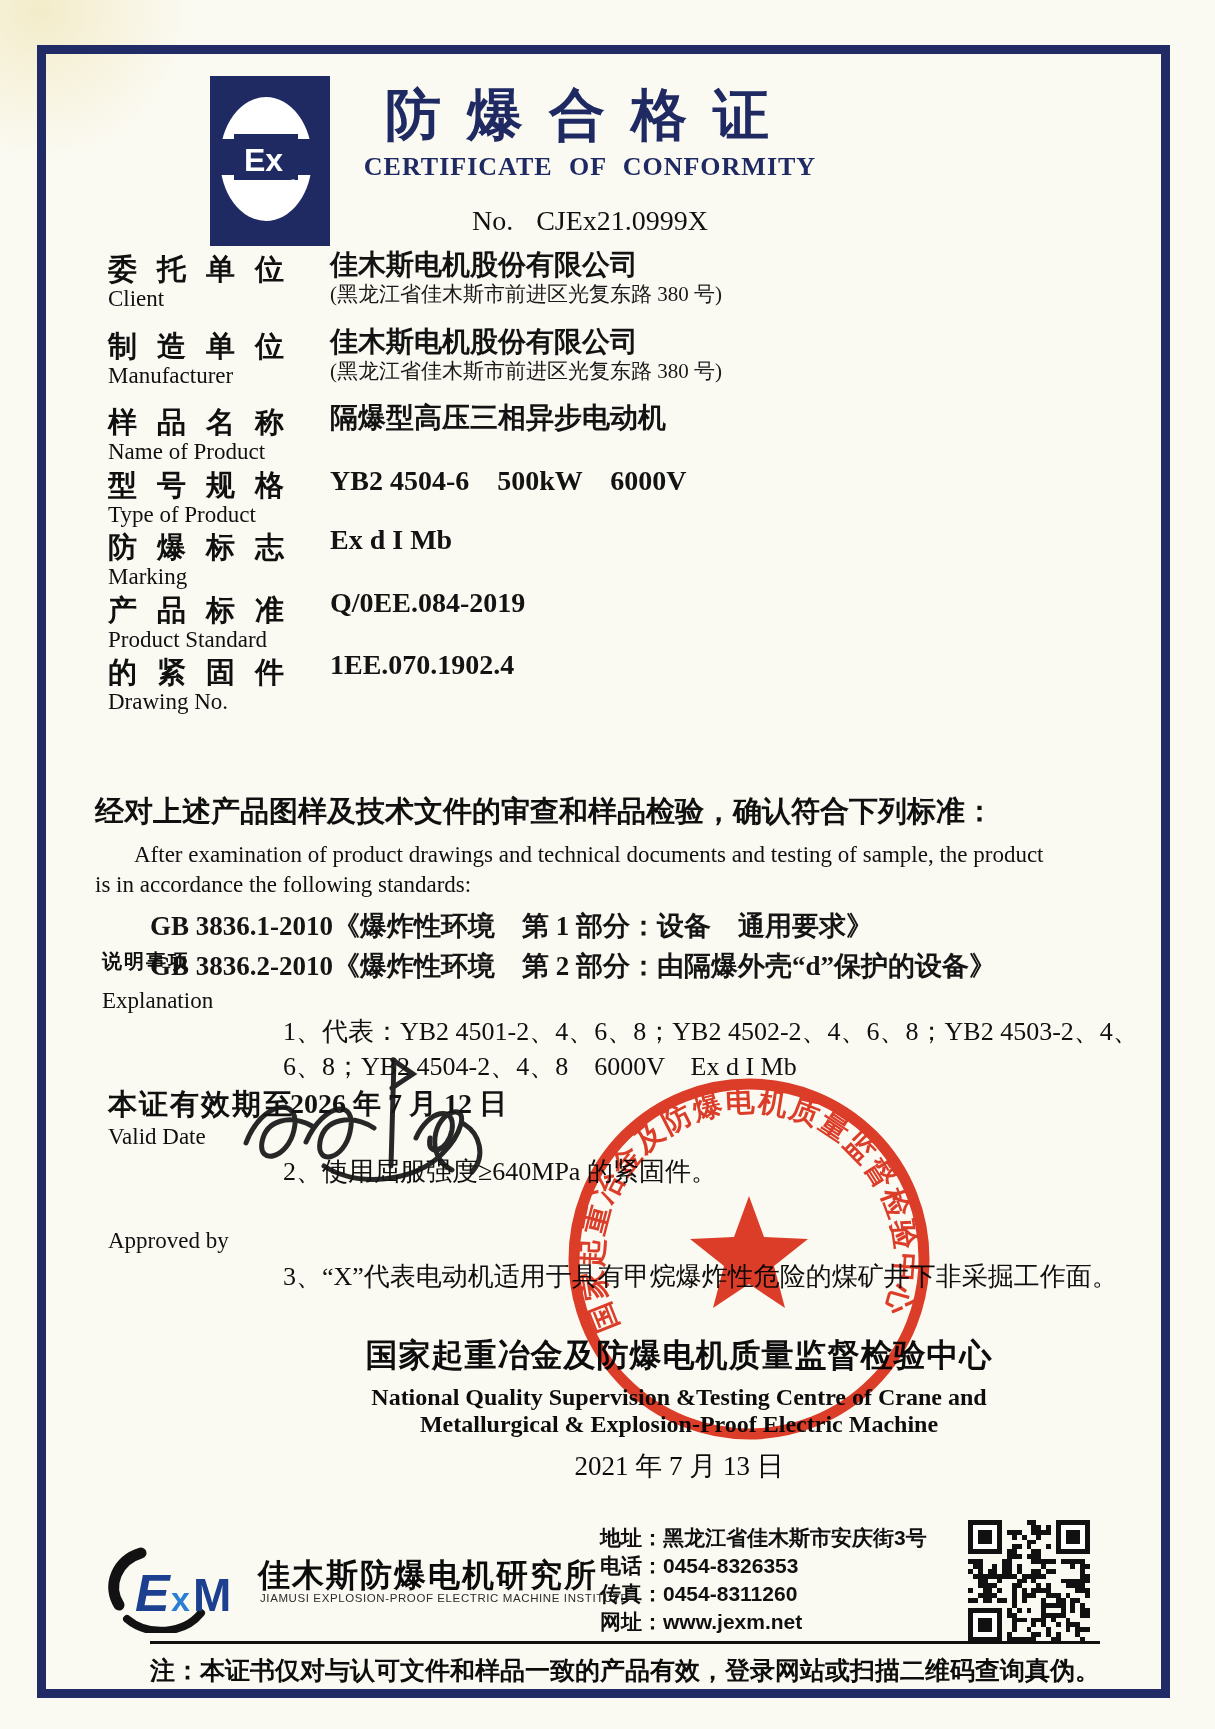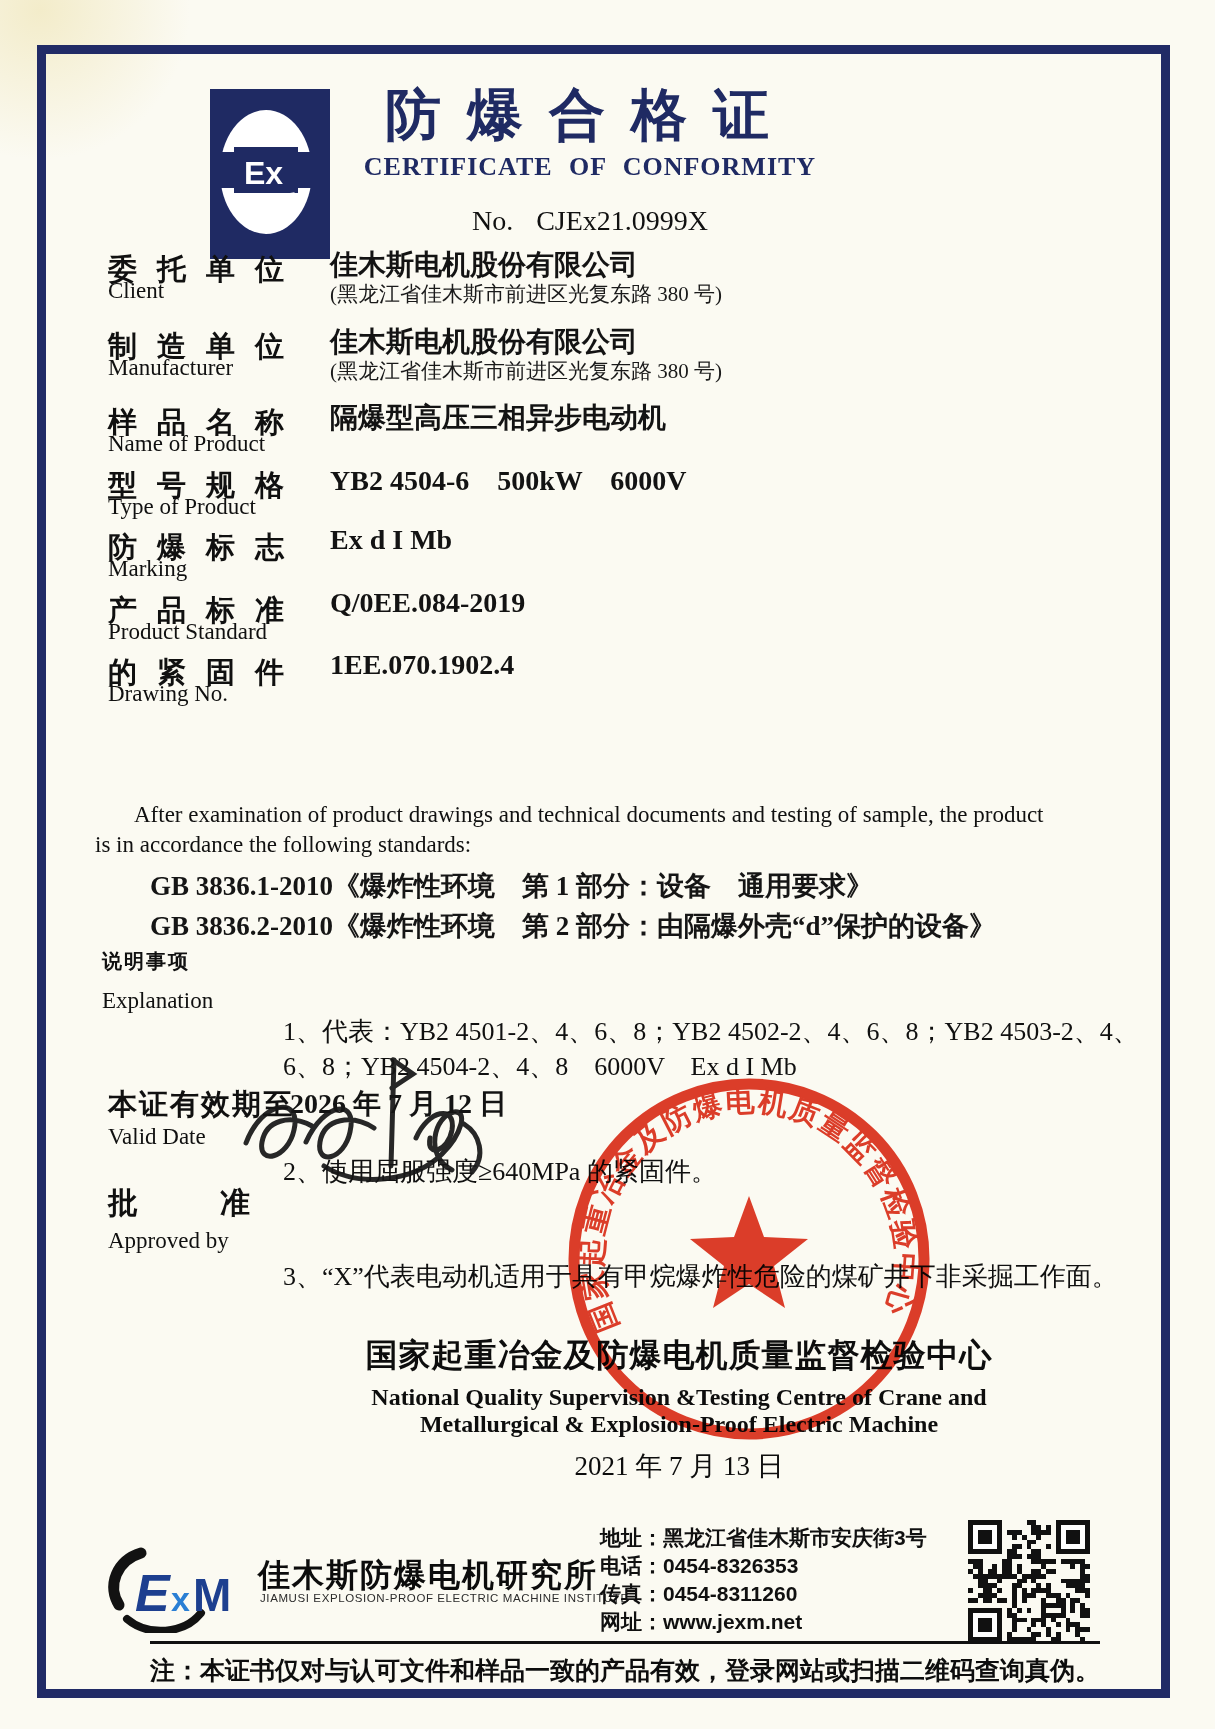--- a/index.html
+++ b/index.html
@@ -20,21 +20,21 @@
   .cert-no .num{margin-left:23px;}
   
   .cnlabel{font-family:"Liberation Sans","DejaVu Sans",sans-serif;font-weight:bold;color:#101010;
     font-size:29px;letter-spacing:20px;white-space:pre;}
   .enlabel{font-family:"Liberation Serif",serif;font-size:23px;color:#101010;}
   .val{font-family:"Liberation Serif",serif;font-weight:bold;font-size:28px;color:#131313;white-space:pre;}
   .note{font-family:"Liberation Serif",serif;font-size:21px;color:#1a1a1a;white-space:pre;}
   .row{position:absolute;left:108px;width:1020px;height:80px;}
   .row .v{position:absolute;left:222px;top:-4px;}
   .row .n{position:absolute;left:222px;top:30px;}
-  .row .e{position:absolute;left:0;top:28px;text-align:right;}
+  .row .e{position:absolute;left:0;top:36px;text-align:right;}
   
   .stmt-cn{font-family:"Liberation Sans","DejaVu Sans",sans-serif;font-weight:bold;font-size:29px;color:#101010;}
   .stmt-en{font-size:23px;line-height:30px;color:#101010;}
   .std{font-size:27px;font-weight:600;white-space:pre;}
   .expl-items{font-size:26px;line-height:35px;white-space:pre-wrap;color:#101010;}
   
   .org-cn{font-family:"Liberation Sans","DejaVu Sans",sans-serif;font-weight:bold;font-size:32px;letter-spacing:1px;color:#0d0d0d;text-align:center;}
   .org-en{font-weight:bold;font-size:24px;text-align:center;color:#0d0d0d;}
   .org-date{font-size:27px;text-align:center;color:#0d0d0d;}
   .seal{mix-blend-mode:multiply;opacity:.92;}
@@ -44,21 +44,21 @@
   .contact{font-family:"Liberation Sans","DejaVu Sans",sans-serif;font-weight:bold;font-size:21px;line-height:28px;color:#101010;}
   .rule{background:#101010;height:3px;}
   .bottom-note{font-family:"Liberation Sans","DejaVu Sans",sans-serif;font-weight:bold;font-size:25px;text-align:center;color:#0d0d0d;}
 </style>
 </head>
 <body>
 
 <div class="page">
   <div class="abs frame"></div>
 
-  <div class="abs" style="left:210px;top:89px;width:120px;height:216px;">
+  <div class="abs" style="left:210px;top:76px;width:120px;height:216px;">
     <svg width="120" height="170" viewBox="0 0 120 170">
       <rect width="120" height="170" fill="#1f2a63"></rect>
       <ellipse cx="56" cy="83" rx="46" ry="62" fill="#ffffff"></ellipse>
       <rect x="0" y="63" width="120" height="36" fill="#1f2a63"></rect>
       <rect x="24" y="58" width="64" height="46" fill="#1f2a63"></rect>
       <text x="34" y="95" fill="#ffffff" font-size="32" font-weight="bold" font-family="Liberation Sans, sans-serif">Ex</text>
       <path d="M 80 104 q 4 26 -22 28 l -8 0" stroke="#ffffff" stroke-width="9" fill="none"></path>
     </svg>
   </div>
 
@@ -100,39 +100,39 @@
     <div class="e enlabel">Product Standard</div>
     <div class="v val">Q/0EE.084-2019</div>
   </div>
   <div class="row" style="top:653px">
     <span class="cnlabel">的紧固件</span>
     <div class="e enlabel">Drawing No.</div>
     <div class="v val">1EE.070.1902.4</div>
   </div>
 
   <div class="abs" style="left:95px;top:792px;width:1040px;">
+    <div class="stmt-cn">经对上述产品图样及技术文件的审查和样品检验，确认符合下列标准：</div>
     <div class="stmt-en" style="margin-top:8px;margin-left:39px;">After examination of product drawings and technical documents and testing of sample, the product</div>
     <div class="stmt-en">is in accordance the following standards:</div>
     <div class="std" style="margin:8px 0 0 55px;">GB 3836.1-2010《爆炸性环境　第 1 部分：设备　通用要求》</div>
     <div class="std" style="margin:4px 0 0 55px;">GB 3836.2-2010《爆炸性环境　第 2 部分：由隔爆外壳“d”保护的设备》</div>
   </div>
 
   <div class="abs cnlabel" style="left:102px;top:948px;letter-spacing:2px;font-size:20px;">说明事项</div>
   <div class="abs enlabel" style="left:102px;top:988px;">Explanation</div>
   <div class="abs expl-items" style="left:283px;top:944px;width:888px;">
     <div>1、代表：YB2 4501-2、4、6、8；YB2 4502-2、4、6、8；YB2 4503-2、4、6、8；YB2 4504-2、4、8　6000V　Ex d I Mb</div>
     <div>2、使用屈服强度≥640MPa 的紧固件。</div>
     <div>3、“X”代表电动机适用于具有甲烷爆炸性危险的煤矿井下非采掘工作面。</div>
   </div>
 
   <div class="abs cnlabel" style="left:108px;top:1085px;letter-spacing:2px;font-size:29px;">本证有效期至</div>
   <div class="abs enlabel" style="left:108px;top:1124px;text-align:right;">Valid Date</div>
   <div class="abs val" style="left:290px;top:1085px;">2026 年 7 月 12 日</div>
 
-  <div class="abs cnlabel" style="left:108px;top:1183px;letter-spacing:82px;font-size:30px;">批准</div>
   <div class="abs enlabel" style="left:108px;top:1228px;">Approved by</div>
 
   <div class="abs" style="left:228px;top:1038px;">
     <svg width="280" height="180" viewBox="0 0 280 180">
       <g stroke="#161616" stroke-width="5" fill="none" stroke-linecap="round" opacity="0.92">
         <path d="M18,105 C34,62 74,58 66,92 C60,120 30,128 34,104 C38,82 62,76 84,88"></path>
         <path d="M78,104 C96,64 130,60 122,94 C116,122 88,128 92,104 C96,80 124,76 146,90"></path>
         <path d="M166,22 L163,128"></path>
         <path d="M165,22 L185,36 L164,50"></path>
         <path d="M96,128 C130,150 186,144 214,116 C234,96 240,72 226,74 C206,78 196,118 224,132"></path>

